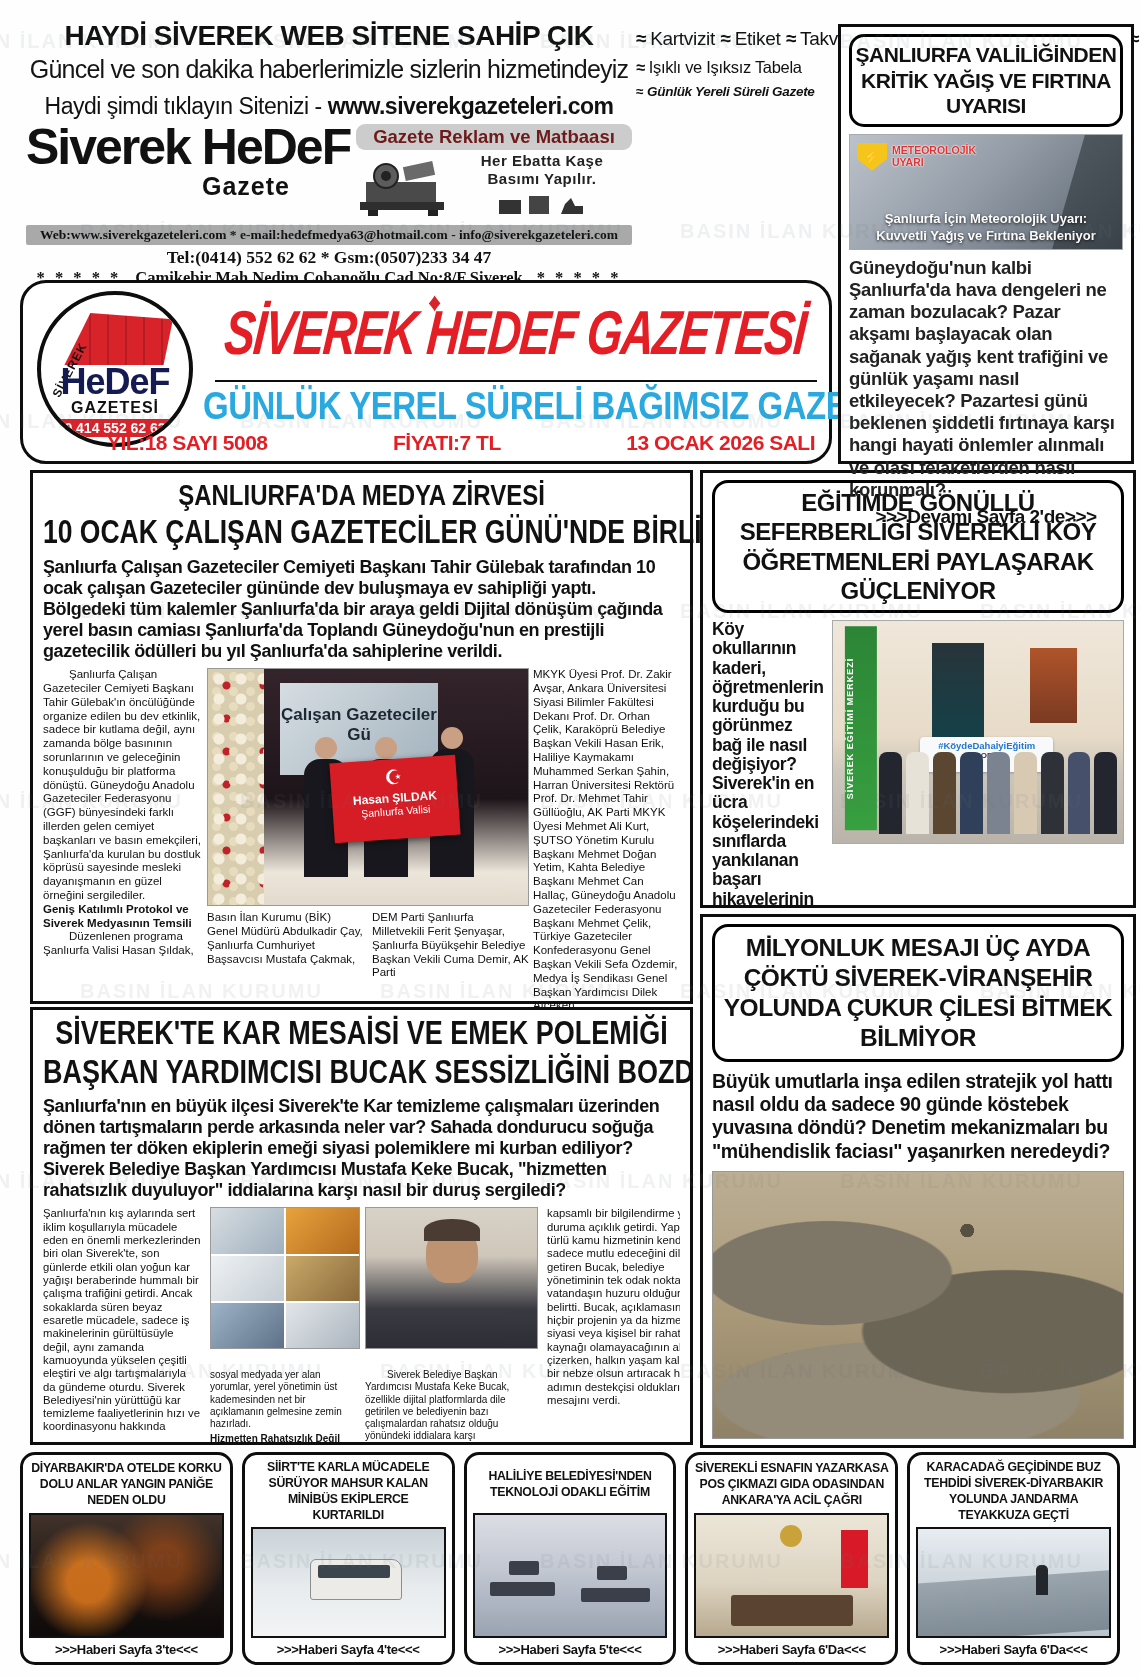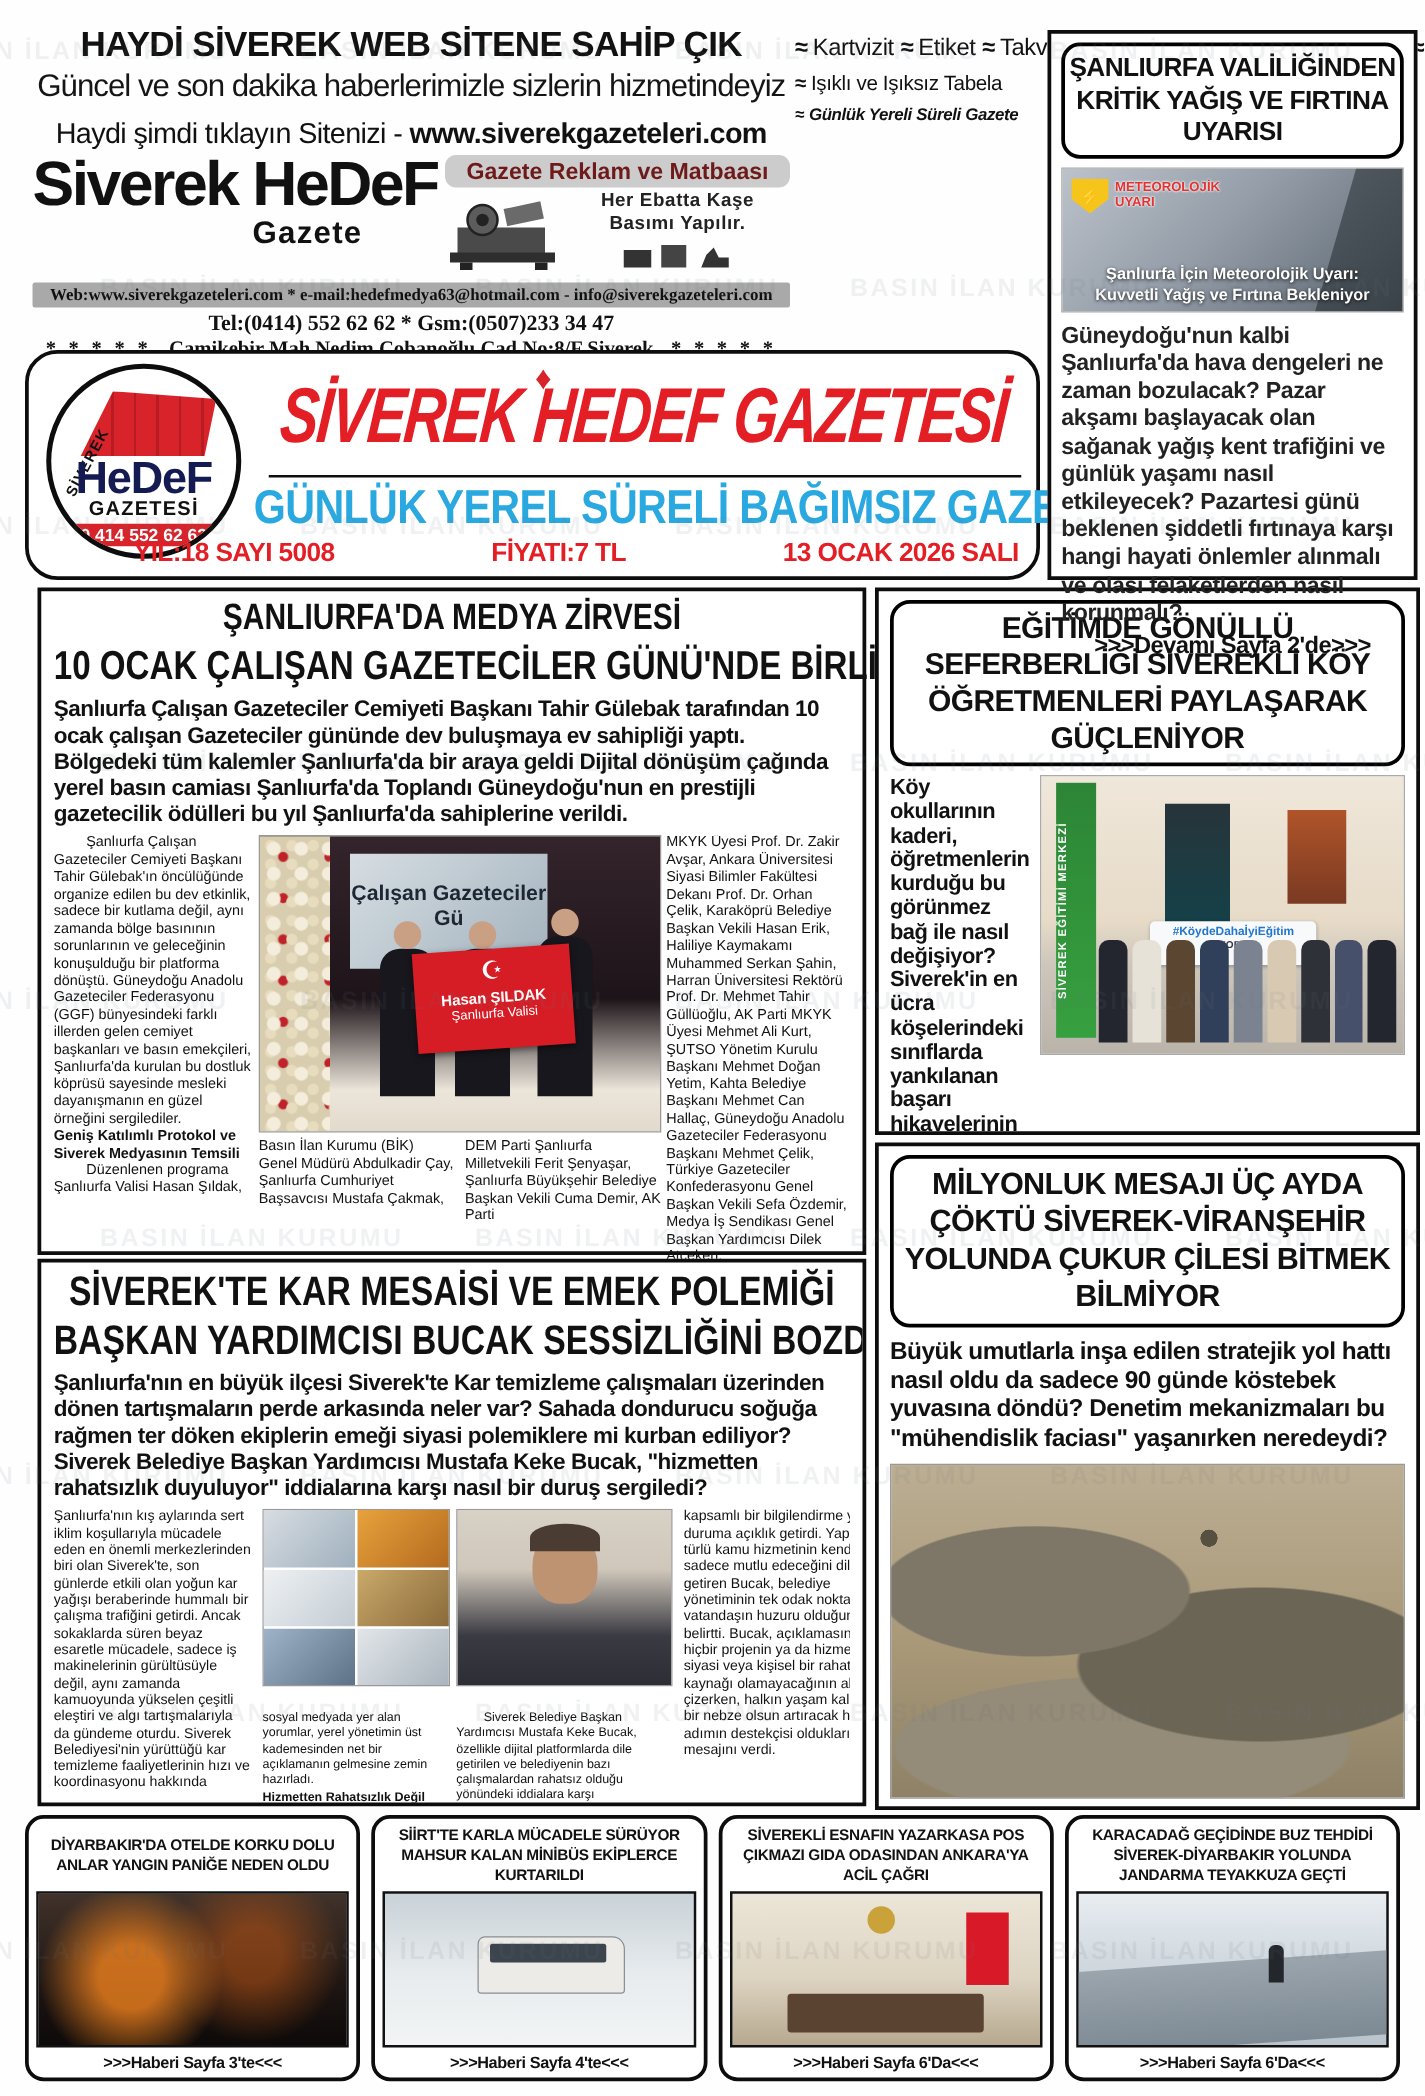--- a/index.html
+++ b/index.html
@@ -384,20 +384,30 @@
       <div class="bx-head">DİYARBAKIR'DA OTELDE KORKU DOLU ANLAR YANGIN PANİĞE NEDEN OLDU</div>
       <div class="bx-photo photo-fire"></div>
       <div class="bx-ref">&gt;&gt;&gt;Haberi Sayfa 3'te&lt;&lt;&lt;</div>
     </div>
     <div class="bx">
       <div class="bx-head">SİİRT'TE KARLA MÜCADELE SÜRÜYOR MAHSUR KALAN MİNİBÜS EKİPLERCE KURTARILDI</div>
       <div class="bx-photo photo-minibus">
           <div class="van"></div>
         </div>
       <div class="bx-ref">&gt;&gt;&gt;Haberi Sayfa 4'te&lt;&lt;&lt;</div>
+    </div>
+    <div class="bx">
+      <div class="bx-head">HALİLİYE BELEDİYESİ'NDEN TEKNOLOJİ ODAKLI EĞİTİM</div>
+      <div class="bx-photo photo-techclass">
+        <div class="desk" style="left:8%;top:55%;width:34%;height:12%"></div>
+        <div class="desk" style="left:56%;top:60%;width:36%;height:12%"></div>
+        <div class="desk" style="left:18%;top:38%;width:16%;height:12%"></div>
+        <div class="desk" style="left:64%;top:42%;width:16%;height:12%"></div>
+      </div>
+      <div class="bx-ref">&gt;&gt;&gt;Haberi Sayfa 5'te&lt;&lt;&lt;</div>
     </div>
     <div class="bx">
       <div class="bx-head">SİVEREKLİ ESNAFIN YAZARKASA POS ÇIKMAZI GIDA ODASINDAN ANKARA'YA ACİL ÇAĞRI</div>
       <div class="bx-photo photo-office">
         <div class="crest"></div>
         <div class="tflag"></div>
         <div class="desk"></div>
       </div>
       <div class="bx-ref">&gt;&gt;&gt;Haberi Sayfa 6'Da&lt;&lt;&lt;</div>
     </div>

